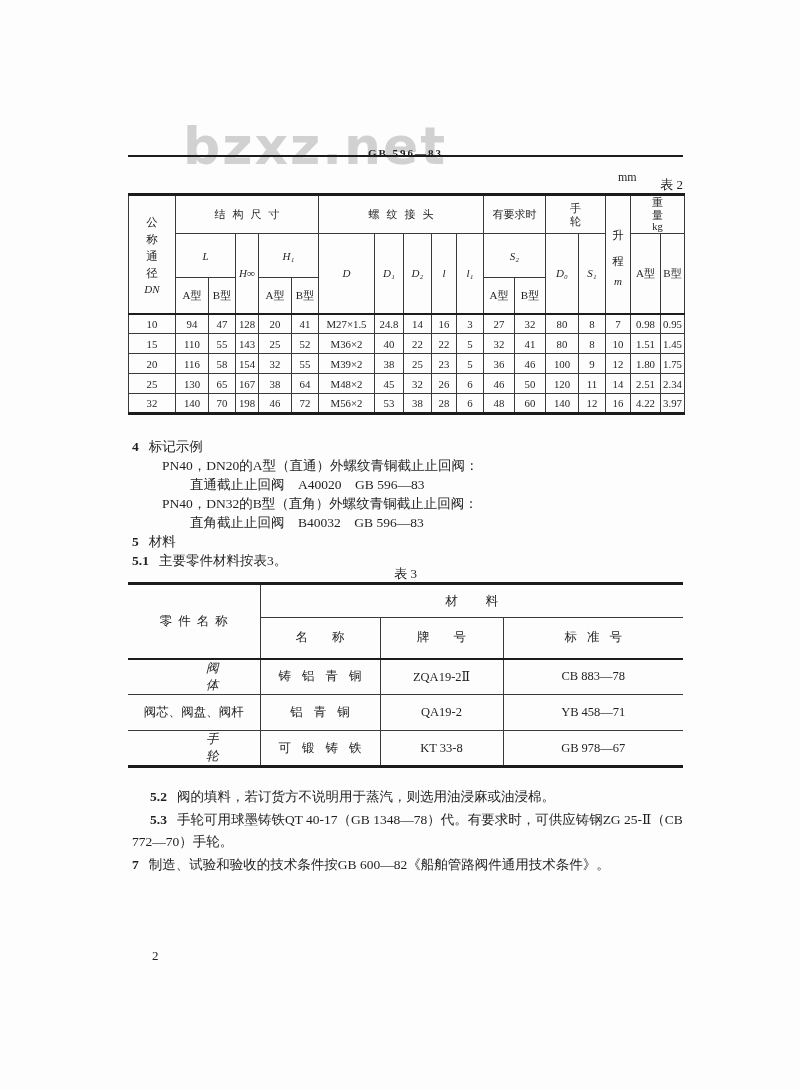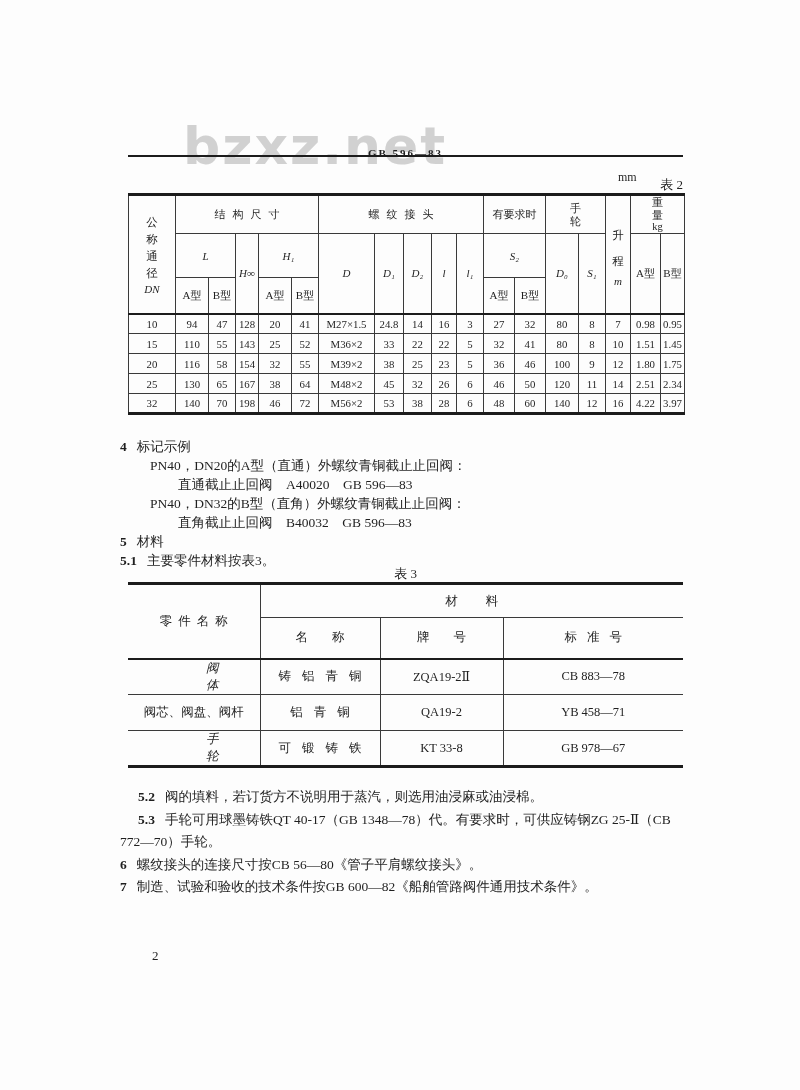--- a/index.html
+++ b/index.html
@@ -33,21 +33,21 @@
   .t2 tbody td{font-size:10.8px;}
   .sym{font-style:italic;font-family:"Liberation Serif","DejaVu Serif",serif;font-size:12px;}
   .grp2{letter-spacing:7px;padding-left:7px !important;}
   .grp3{letter-spacing:22px;padding-left:22px !important;}
   .wt-line{letter-spacing:14px;padding-left:14px;}
   .wt-unit{font-size:10.5px;letter-spacing:0;font-family:Liberation Serif, serif;}
   .vtext{white-space:pre-line;line-height:1.5;font-size:11.5px;}
   .vlift{white-space:pre-line;line-height:2.3;font-size:11.5px;}
   .it{font-style:italic;}
   
-  .notes{left:120px;width:560px;font-size:13.5px;}
+  .notes{left:132px;width:560px;font-size:13.5px;}
   .notes p{margin:0;}
   .notes-top{top:437px;}
   .notes-top p{height:19px;line-height:19px;}
   .ind1{padding-left:30px;}
   .ind2{padding-left:58px;}
   .nnum{font-weight:bold;margin-right:10px;}
   .notes-bottom{top:786px;}
   .notes-bottom p{line-height:22.5px;}
   .subnum{text-indent:18px;}
   
@@ -171,21 +171,21 @@
             <td>0.95</td>
           </tr>
           <tr>
             <td>15</td>
             <td>110</td>
             <td>55</td>
             <td>143</td>
             <td>25</td>
             <td>52</td>
             <td>M36×2</td>
-            <td>33</td>
+            <td>40</td>
             <td>22</td>
             <td>22</td>
             <td>5</td>
             <td>32</td>
             <td>41</td>
             <td>80</td>
             <td>8</td>
             <td>10</td>
             <td>1.51</td>
             <td>1.45</td>
@@ -301,19 +301,18 @@
             <td class="sp-mid">可锻铸铁</td>
             <td>KT 33-8</td>
             <td>GB 978—67</td>
           </tr>
         </tbody>
     </table>
 
     <div class="abs notes notes-bottom">
       <p class="subnum"><span class="nnum">5.2</span><span>阀的填料，若订货方不说明用于蒸汽，则选用油浸麻或油浸棉。</span></p>
       <p class="subnum"><span class="nnum">5.3</span><span>手轮可用球墨铸铁QT 40-17（GB 1348—78）代。有要求时，可供应铸钢ZG 25-Ⅱ（CB 772—70）手轮。</span></p>
-      <p><span class="nnum">6</span><span>螺纹接头的连接尺寸按CB 56—80《管子平肩螺纹接头》。</span></p>
       <p><span class="nnum">7</span><span>制造、试验和验收的技术条件按GB 600—82《船舶管路阀件通用技术条件》。</span></p>
     </div>
 
     <div class="abs page-num">2</div>
   </div>
 </div>
 
 </body></html>

